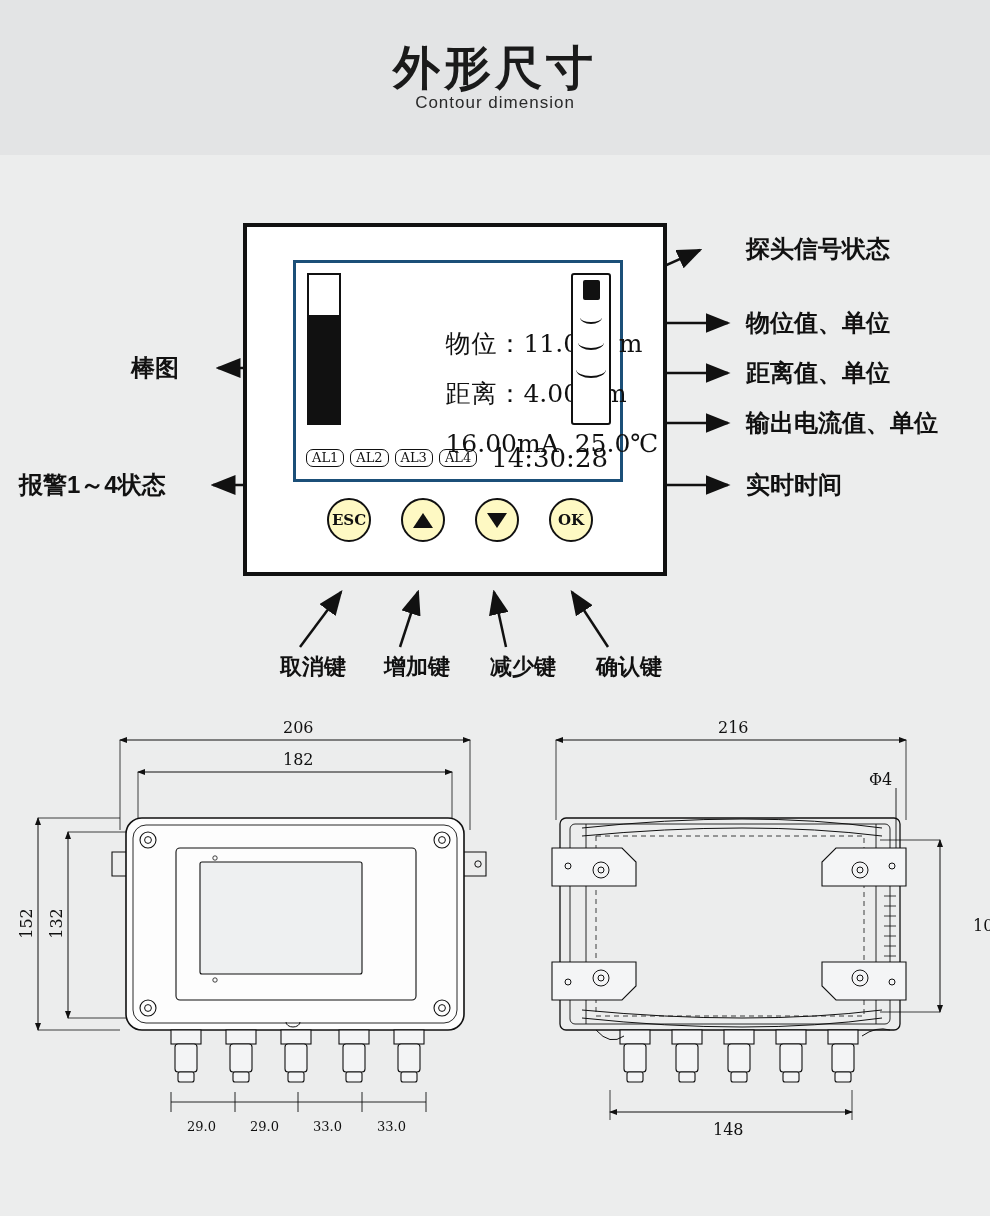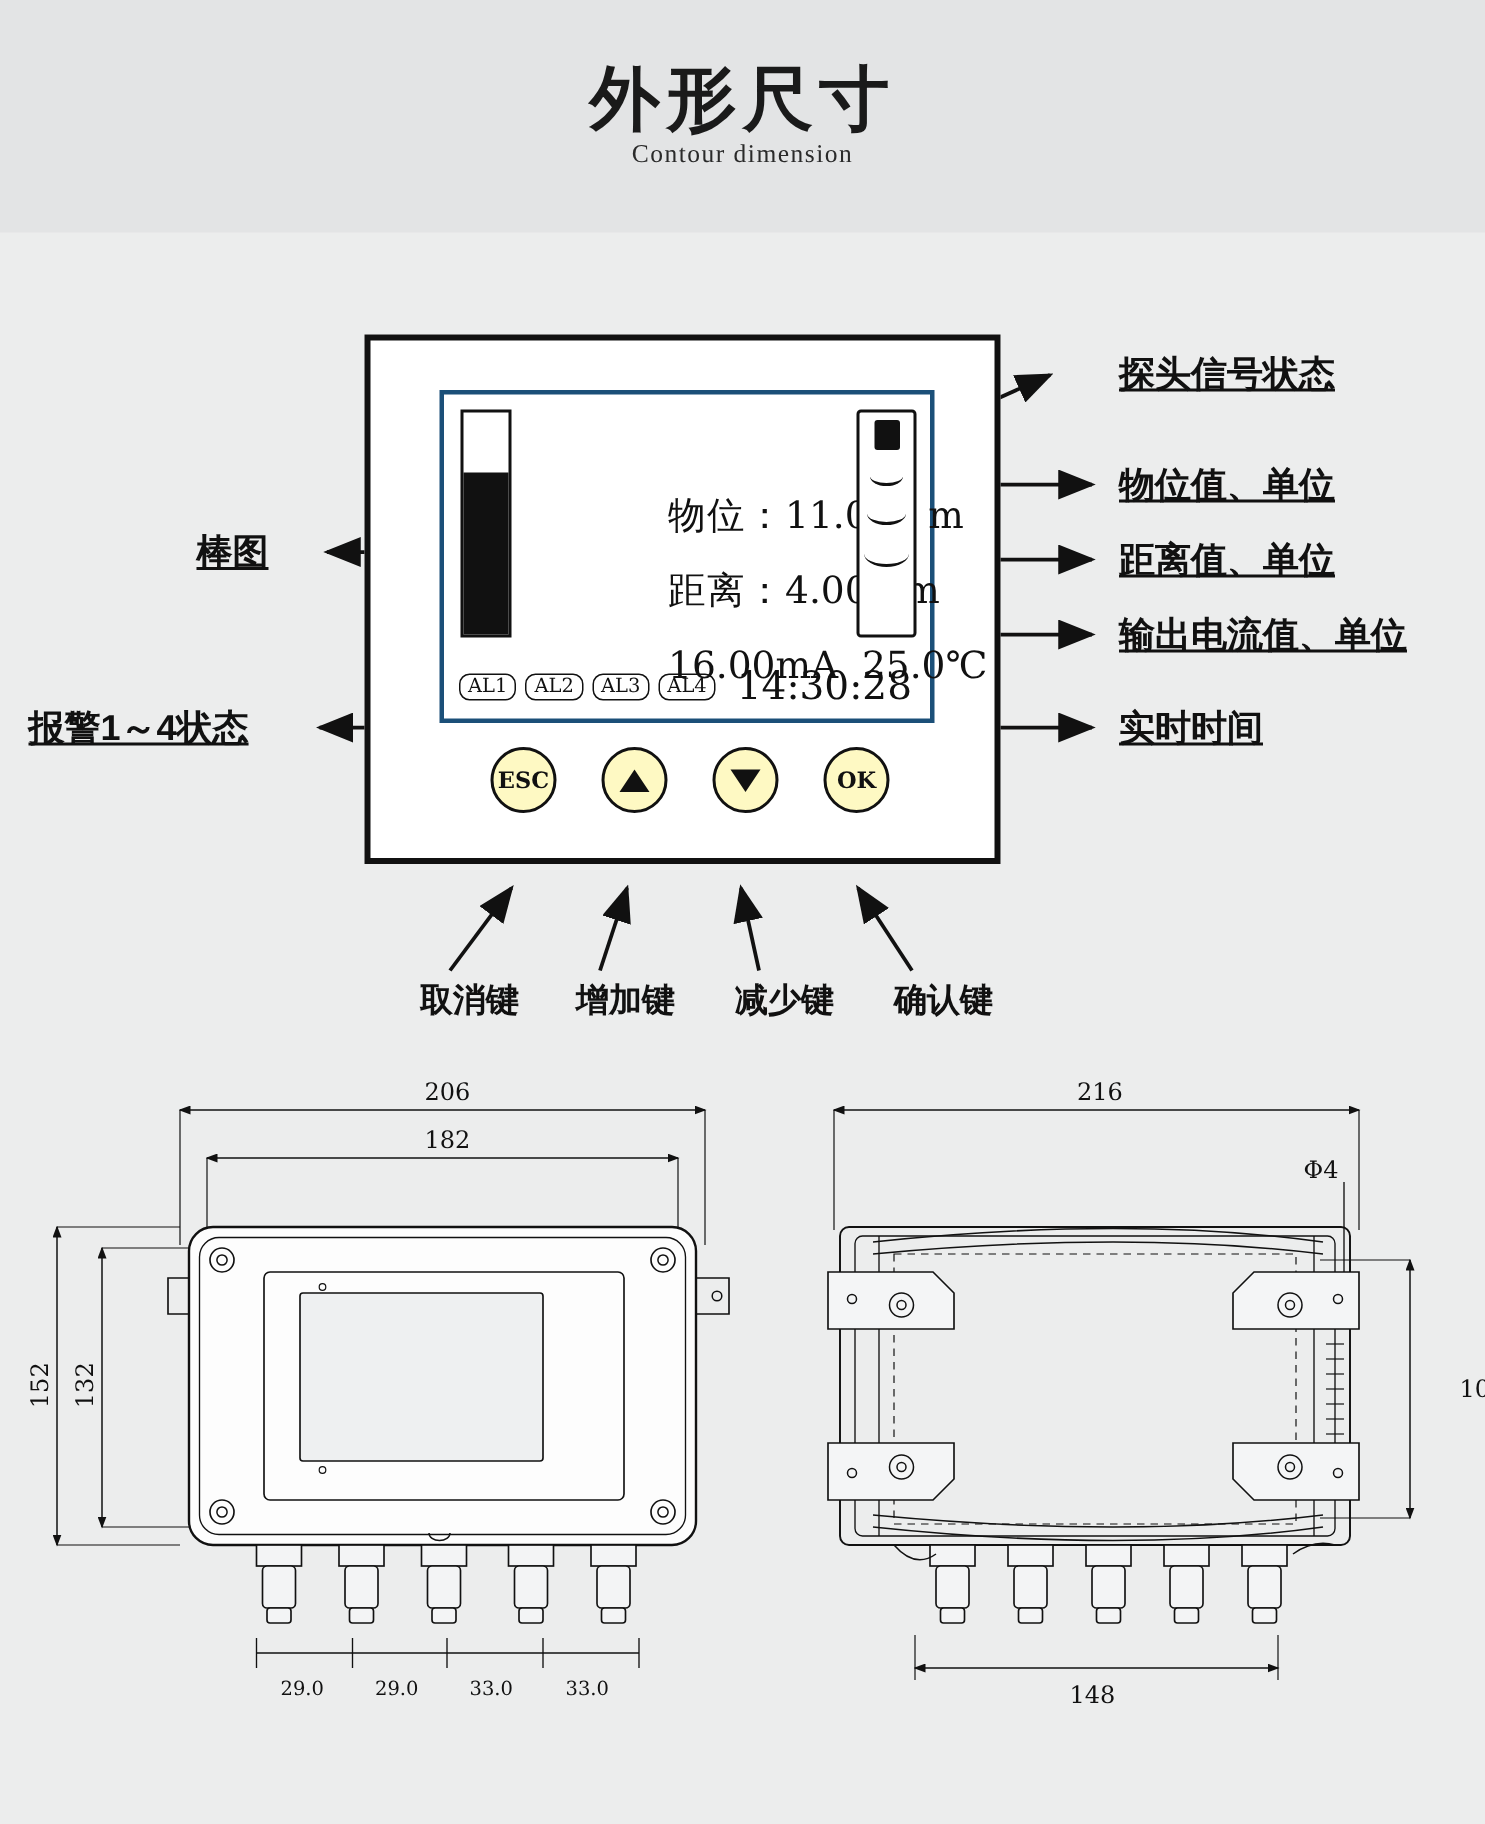--- a/index.html
+++ b/index.html
@@ -9,21 +9,21 @@
     font-family:"Liberation Sans","DejaVu Sans",sans-serif;
     color:#111;
     position:relative;
     overflow:hidden;
   }
   
   .header{
     width:990px;height:155px;
     background:#e3e4e5;
     display:flex;flex-direction:column;
-    align-items:center;justify-content:center;font-family:Liberation Serif, serif;
+    align-items:center;justify-content:center;
   }
   .header-title{
     font-size:47px;font-weight:bold;letter-spacing:4px;
     color:#1a1a1a;line-height:1.1;
   }
   .header-sub{
     font-size:17px;letter-spacing:1px;color:#2a2a2a;
   }
   
   .panel-area{position:relative;width:990px;height:545px;}
@@ -119,21 +119,20 @@
   .btn.b2{margin-left:30px;}
   .btn.b3{margin-left:30px;}
   .btn.b4{margin-left:30px;}
   .tri-up{width:0;height:0;border-left:10px solid transparent;border-right:10px solid transparent;border-bottom:15px solid #111;}
   .tri-dn{width:0;height:0;border-left:10px solid transparent;border-right:10px solid transparent;border-top:15px solid #111;}
   
   .callout{
     position:absolute;
     font-size:24px;font-weight:bold;color:#111;
     white-space:nowrap;
-    text-decoration:underline;
   }
   .btn-label{
     position:absolute;font-size:22px;font-weight:bold;color:#111;white-space:nowrap;margin-left:27px;
   }
   svg.lines{position:absolute;left:0;top:0;width:990px;height:545px;pointer-events:none;}
   
   .draw-area{position:relative;width:966px;height:516px;}
   .dim-text{
     position:absolute;font-size:16px;color:#111;
     font-family:"DejaVu Serif","Liberation Serif",serif;

